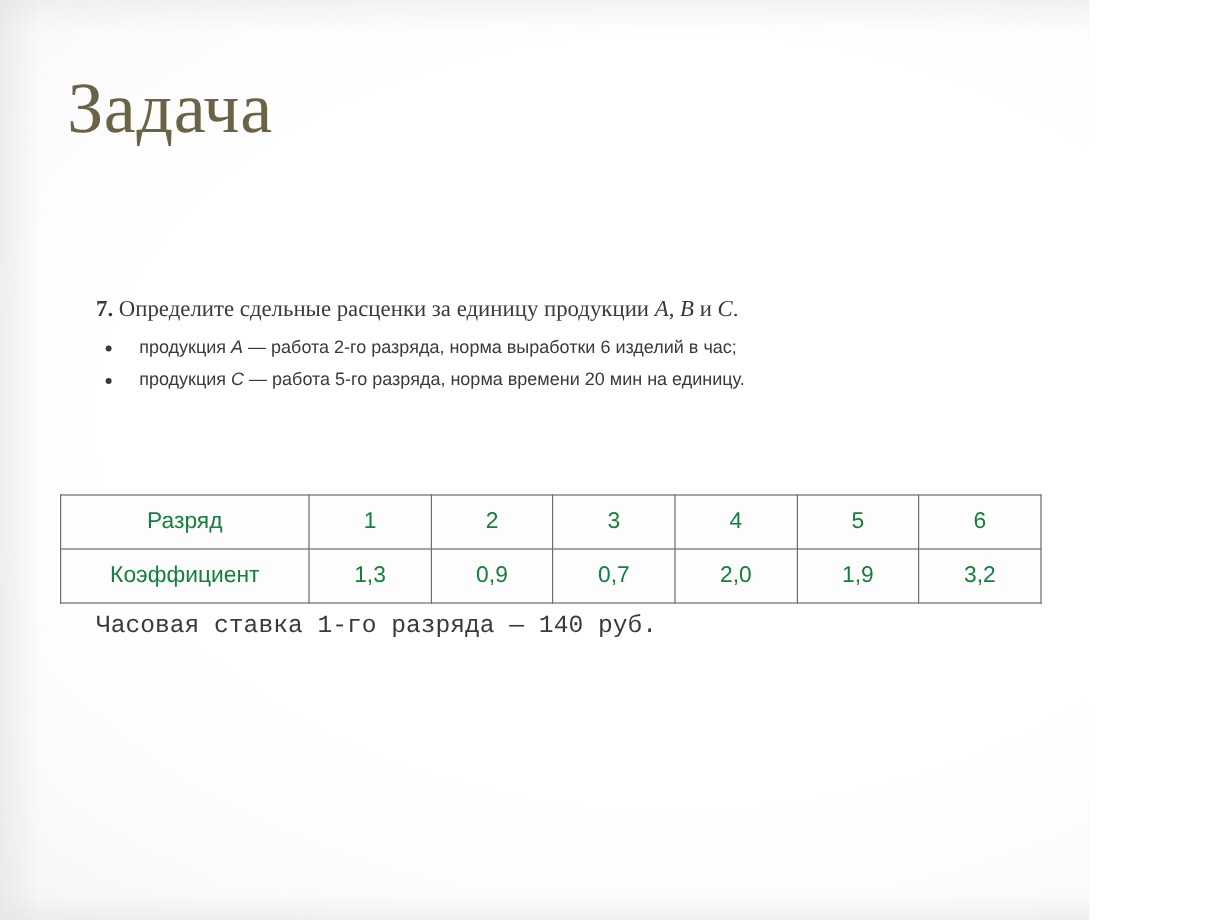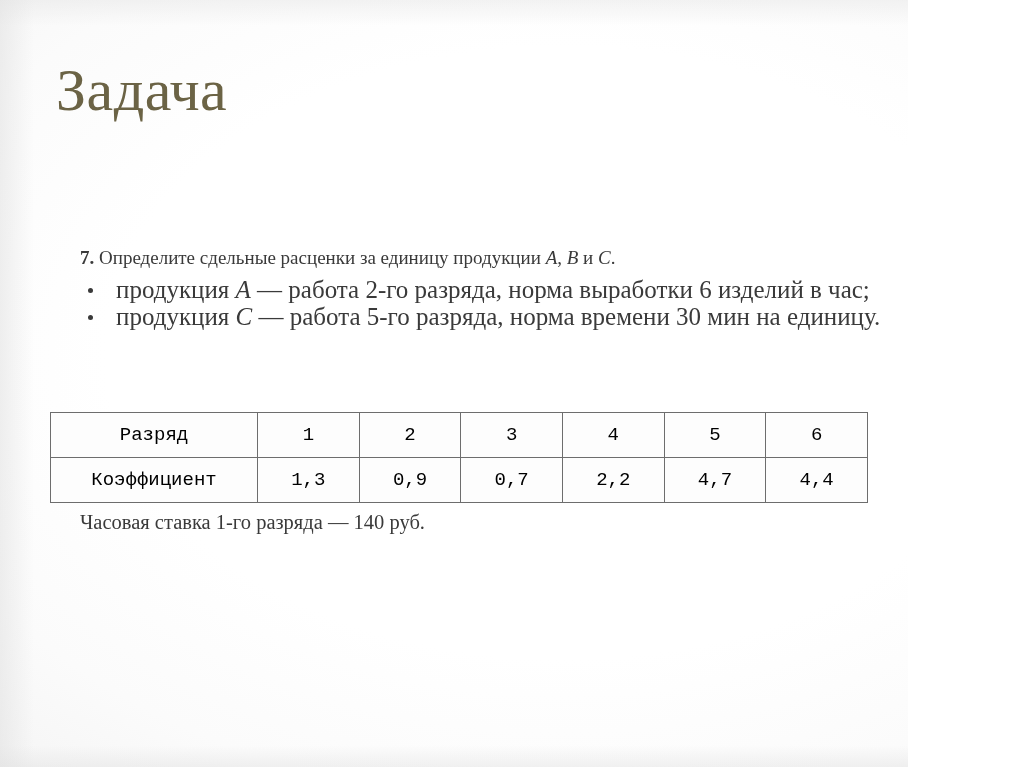--- a/index.html
+++ b/index.html
@@ -99,22 +99,22 @@
   .it { font-style: italic; }
 
   ul.bullets {
     list-style: none;
     margin: 6px 0 0 0;
     padding: 0;
   }
   ul.bullets li {
     position: relative;
     padding-left: 64px;
-    font-family: Liberation Serif, serif;
-    font-size: 25px;
+    font-family: Liberation Sans, sans-serif;
+    font-size: 15px;
     line-height: 26.5px;
     color: #3a3a3a;
     white-space: nowrap;
   }
   ul.bullets li::before {
     content: "";
     position: absolute;
     left: 36px;
     top: 11px;
     width: 5px;
@@ -136,36 +136,36 @@
     width: 818px;
     table-layout: fixed;
     background: #fdfdfd;
   }
   table.coef-table td,
   table.coef-table th {
     border: 1px solid #6d6d6d;
     height: 44px;
     text-align: center;
     vertical-align: middle;
-    font-family: Liberation Mono, monospace;
+    font-family: Liberation Sans, sans-serif;
     font-size: 19px;
     font-weight: 400;
-    color: #000000;
+    color: #15803d;
     padding: 0;
   }
   table.coef-table .rowhead {
     width: 206px;
   }
 
   
   .rate-note {
     position: absolute;
     left: 80px;
     top: 509px;
-    font-family: Liberation Serif, serif;
+    font-family: Liberation Mono, monospace;
     font-size: 20.5px;
     line-height: 27px;
     color: #3a3a3a;
     white-space: nowrap;
     z-index: 2;
   }
 </style>
 </head>
 <body>
 
@@ -180,44 +180,44 @@
 
   <div class="slide-title">Задача</div>
 
   <div class="scan">
 
     <div class="scan-line first"><span class="bold-num">7.</span><span> Определите сдельные расценки за единицу продукции </span><span class="it">A</span><span>, </span><span class="it">B</span><span> и </span><span class="it">C</span><span>.</span></div>
 
 
     <ul class="bullets">
       <li><span>продукция </span><span class="it">A</span><span> — работа 2-го разряда, норма выработки 6 изделий в час;</span></li>
-      <li><span>продукция </span><span class="it">C</span><span> — работа 5-го разряда, норма времени 30 мин на единицу.</span></li>
+      <li><span>продукция </span><span class="it">C</span><span> — работа 5-го разряда, норма времени 20 мин на единицу.</span></li>
     </ul>
   </div>
 
   <div class="coef-table-wrap">
     <table class="coef-table">
       <tbody>
         <tr>
           <td class="rowhead">Разряд</td>
           <td>1</td>
           <td>2</td>
           <td>3</td>
           <td>4</td>
           <td>5</td>
           <td>6</td>
         </tr>
         <tr>
           <td class="rowhead">Коэффициент</td>
           <td>1,3</td>
           <td>0,9</td>
           <td>0,7</td>
-          <td>2,2</td>
-          <td>4,7</td>
-          <td>4,4</td>
+          <td>2,0</td>
+          <td>1,9</td>
+          <td>3,2</td>
         </tr>
       </tbody>
     </table>
   </div>
 
   <div class="rate-note">Часовая ставка 1-го разряда — 140 руб.</div>
 
 </div>
 
 </body></html>

